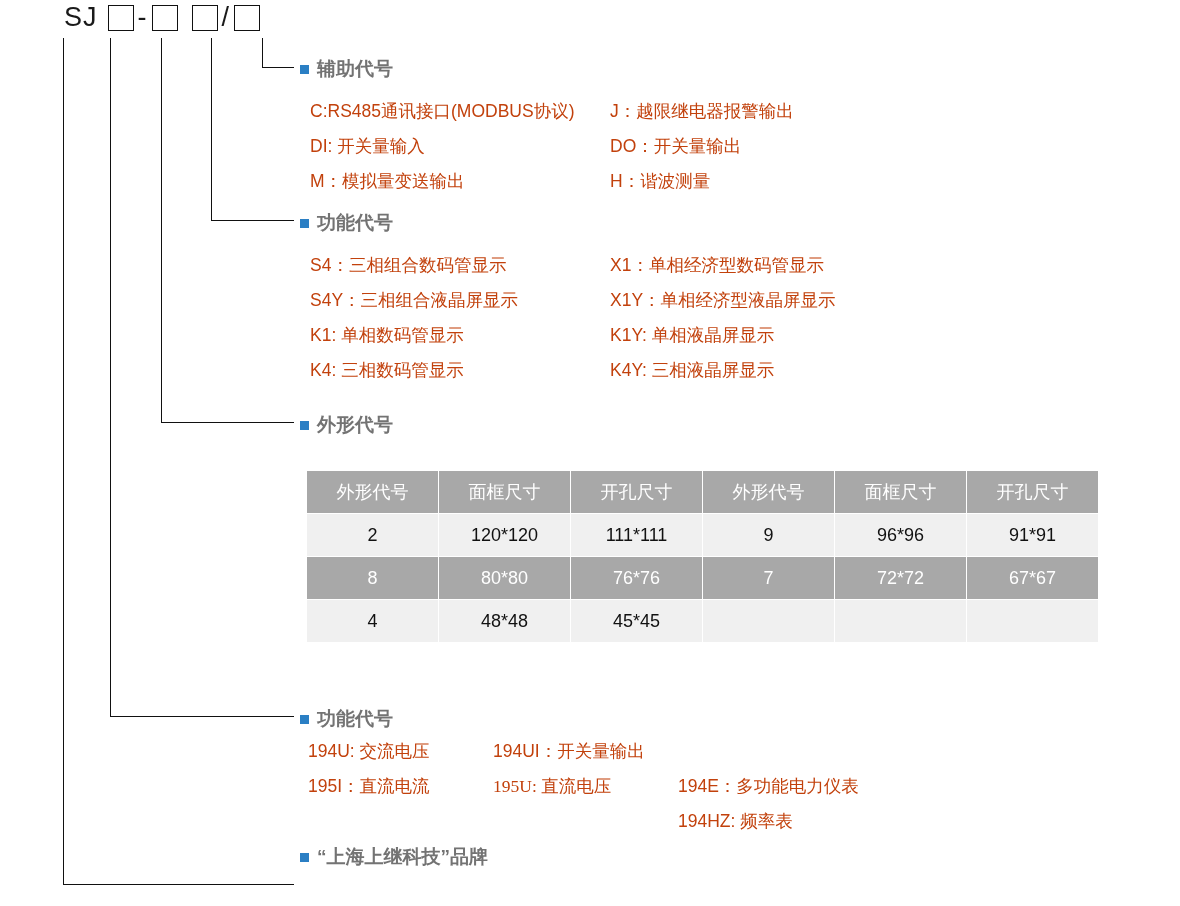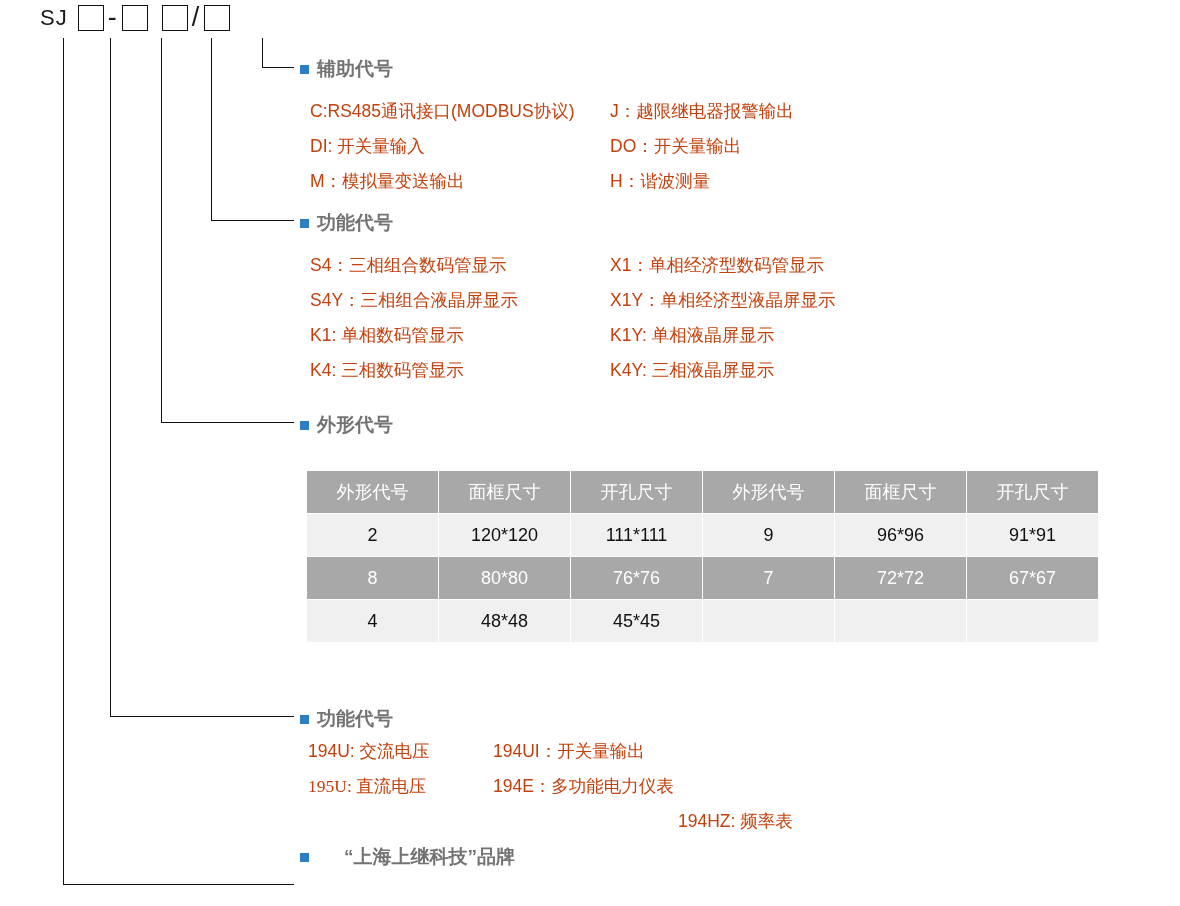--- a/index.html
+++ b/index.html
@@ -23,23 +23,24 @@
   .code-line {
     position: absolute;
     left: 40px;
     top: 4px;
     display: flex;
     align-items: center;
     font-size: 27px;
     letter-spacing: 1px;
   }
   .code-text {
-    font-size: 22px;
+    font-size: 27px;
     line-height: 1;
     padding-right: 10px;
+    margin-left: 24px;
   }
   .code-box {
     width: 24px;
     height: 24px;
     border: 1.6px solid #111;
     display: inline-block;
   }
   .code-sep {
     font-size: 27px;
     padding: 0 4px;
@@ -253,28 +254,29 @@
     <span class="bullet"></span>
     <span>功能代号</span>
   </div>
 
   <div class="txt-block" style="left:308px; top:739px;">
     <div class="row">
       <span style="width:185px;">194U: 交流电压</span>
       <span>194UI：开关量输出</span>
     </div>
     <div class="row">
+      <span style="width:185px;">195I：直流电流</span>
       <span style="width:185px;font-family:Liberation Serif, serif;">195U: 直流电压</span>
       <span>194E：多功能电力仪表</span>
     </div>
     <div class="row">
       <span style="width:185px;"></span>
       <span style="width:185px;"></span>
       <span>194HZ: 频率表</span>
     </div>
   </div>
 
-  <div class="section-head" style="left:300px; top:844px;gap:27px;">
+  <div class="section-head" style="left:300px; top:844px;">
     <span class="bullet"></span>
     <span>“上海上继科技”品牌</span>
   </div>
 
 </div>
 
 </body></html>

